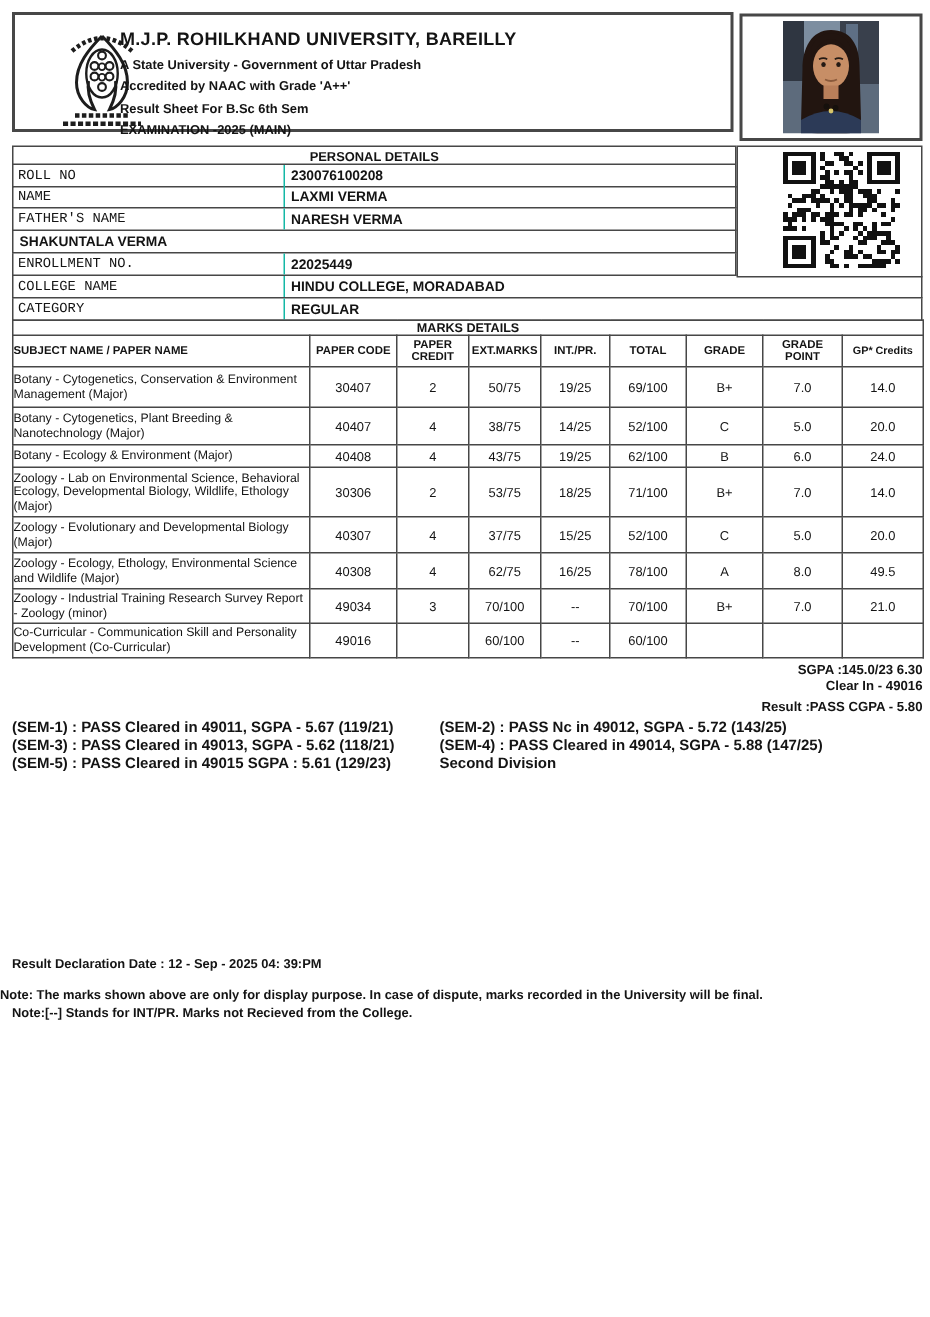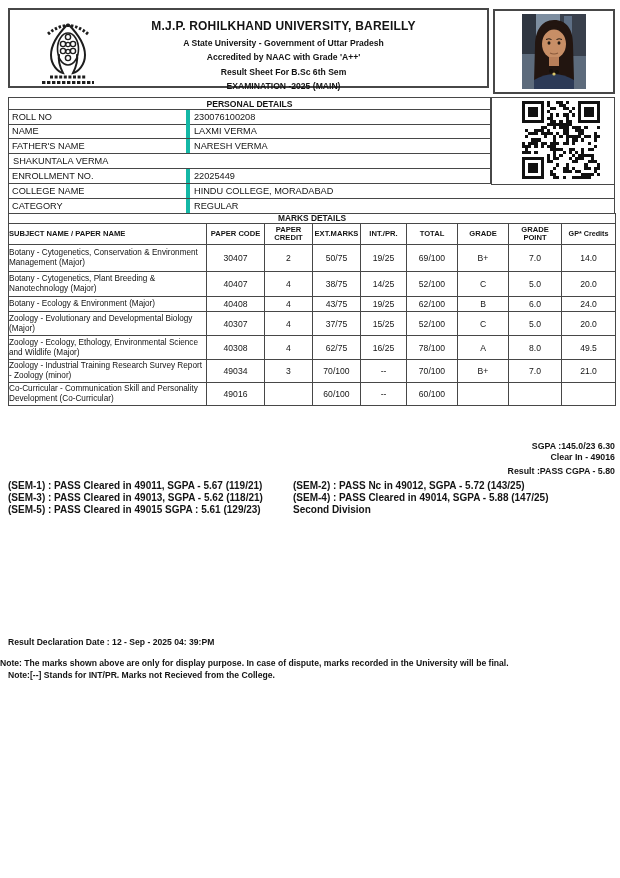--- a/index.html
+++ b/index.html
@@ -3,35 +3,35 @@
 <meta charset="utf-8">
 <style>
   html,body{margin:0;padding:0;background:#fff;}
   .page{position:relative;width:620px;height:878px;background:#ffffff;
         font-family:"Liberation Sans",sans-serif;color:#141414;overflow:hidden;}
   .abs{position:absolute;box-sizing:border-box;}
 
   
   .header-box{left:8px;top:8px;width:481px;height:80px;border:2px solid #474747;}
   .logo{position:absolute;left:18px;top:3px;width:80px;height:73px;}
-  .header-text{position:absolute;left:70px;right:0;top:9px;text-align:center;}
+  .header-text{position:absolute;left:70px;right:0;top:9px;}
   .uni-title{font-size:12px;font-weight:bold;letter-spacing:.2px;}
   .uni-sub{font-size:8.6px;font-weight:bold;margin-top:4.6px;}
 
   
   .photo-box{left:493px;top:9px;width:122px;height:85px;border:2px solid #474747;
              display:flex;align-items:center;justify-content:center;}
 
   
   .pd-title{left:8px;top:97px;width:483px;height:13px;border:1px solid #474747;
             font-size:8.6px;font-weight:bold;text-align:center;line-height:12px;}
   .pd-row{display:flex;border:1px solid #474747;border-top:none;height:15px;
           font-size:9.2px;line-height:14px;}
-  .pd-label{width:181px;border-right:4px solid #14b8a6;padding-left:3px;box-sizing:border-box;}
-  .pd-value{flex:1;padding-left:4px;}
+  .pd-label{width:181px;border-right:1px solid #14b8a6;padding-left:3px;box-sizing:border-box;font-family:Liberation Mono, monospace;}
+  .pd-value{flex:1;padding-left:4px;font-weight:bold;}
   .qr-box{left:491px;top:97px;width:124px;height:88px;border:1px solid #474747;}
   .qr{position:absolute;left:30px;top:3px;width:78px;height:78px;}
 
   
   table.marks{position:absolute;left:8px;top:213px;width:607px;border-collapse:collapse;table-layout:fixed;}
   table.marks td,table.marks th{border:1px solid #474747;padding:0;overflow:hidden;}
   .marks-title{font-size:8.4px;font-weight:bold;text-align:center;height:9px;line-height:9px;}
   th.mh{font-size:7.6px;font-weight:bold;text-align:center;line-height:8.2px;padding:1px;}
   th.mh-subject{text-align:left;padding-left:3px;}
   th.mh-gp{white-space:nowrap;font-size:7.2px;}
@@ -480,20 +480,31 @@
       <td class="subj">Botany - Ecology &amp; Environment (Major)</td>
       <td class="num">40408</td>
       <td class="num">4</td>
       <td class="num">43/75</td>
       <td class="num">19/25</td>
       <td class="num">62/100</td>
       <td class="num">B</td>
       <td class="num">6.0</td>
       <td class="num">24.0</td>
     </tr>
+    <tr style="height:33px">
+      <td class="subj">Zoology - Lab on Environmental Science, Behavioral Ecology, Developmental Biology, Wildlife, Ethology (Major)</td>
+      <td class="num">30306</td>
+      <td class="num">2</td>
+      <td class="num">53/75</td>
+      <td class="num">18/25</td>
+      <td class="num">71/100</td>
+      <td class="num">B+</td>
+      <td class="num">7.0</td>
+      <td class="num">14.0</td>
+    </tr>
     <tr style="height:24px">
       <td class="subj">Zoology - Evolutionary and Developmental Biology (Major)</td>
       <td class="num">40307</td>
       <td class="num">4</td>
       <td class="num">37/75</td>
       <td class="num">15/25</td>
       <td class="num">52/100</td>
       <td class="num">C</td>
       <td class="num">5.0</td>
       <td class="num">20.0</td>

